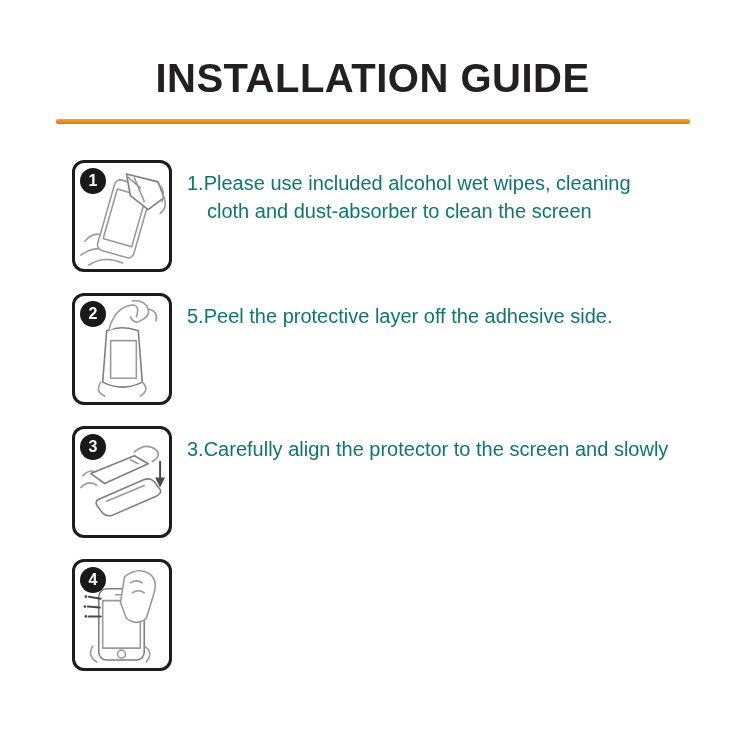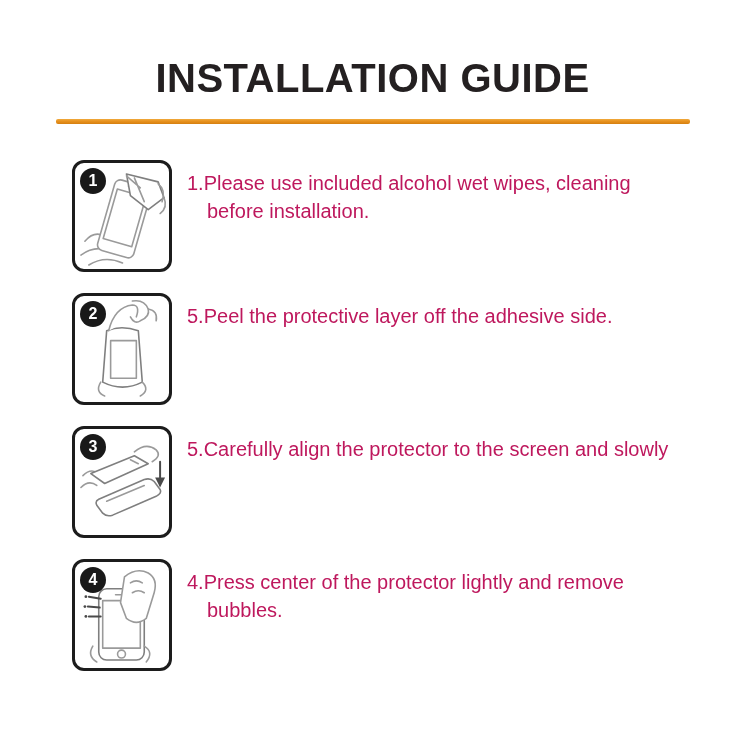--- a/index.html
+++ b/index.html
@@ -86,21 +86,21 @@
   }
   .illus-box svg .solidwhite { fill: #ffffff; }
   .illus-box svg .dark { stroke: #7f7f7f; }
   .illus-box svg .arrow { stroke: #4a4a4a; stroke-width: 2; }
   .illus-box svg .arrowfill { fill: #4a4a4a; stroke: none; }
   .step-text {
     margin-left: 15px;
     padding-top: 9px;
     font-size: 20px;
     line-height: 28px;
-    color: #be185d;
+    color: #0f766e;
   }
   .step-text div:not(:first-child) { padding-left: 20px; }
 </style>
 </head>
 <body>
 
 <div class="page">
 
   <div class="title">INSTALLATION GUIDE</div>
   <div class="divider"></div>
@@ -121,21 +121,21 @@
           </g>
 
           <path d="M52 10 L84 18 L90 34 L74 46 L56 32 Z" class="solidwhite dark"></path>
           <path d="M60 14 L70 38 M52 12 L66 24"></path>
 
           <path d="M84 20 Q92 26 88 38 M90 34 Q94 44 86 50"></path>
         </svg>
       </div>
       <div class="step-text">
           <div>1.Please use included alcohol wet wipes, cleaning</div>
-          <div>before installation.</div>
+          <div>cloth and dust-absorber to clean the screen</div>
         </div>
     </div>
 
     <div class="step">
       <div class="illus-box">
         <div class="badge">2</div>
         <svg viewBox="0 0 95 105" aria-label="peel-protective-layer">
 
           <path d="M32 34 Q47 28 64 34 L68 86 Q48 96 28 86 Z" class="solidwhite dark"></path>
           <rect x="36" y="44" width="26" height="38"></rect>
@@ -166,21 +166,21 @@
           <path d="M60 22 Q72 12 82 20 Q88 26 78 32"></path>
 
           <path d="M24 70 L70 50 Q76 48 80 52 L86 60 Q88 64 82 67 L38 86 Q32 88 28 84 L22 76 Q20 72 24 70 Z" class="solidwhite dark"></path>
           <path d="M32 72 L70 56"></path>
 
           <line x1="86" y1="32" x2="86" y2="52" class="arrow"></line>
           <path d="M81 48 L86 58 L91 48 Z" class="arrowfill"></path>
         </svg>
       </div>
       <div class="step-text">
-          <div>5.Carefully align the protector to  the screen and slowly</div>
+          <div>3.Carefully align the protector to  the screen and slowly</div>
         </div>
     </div>
 
     <div class="step">
       <div class="illus-box">
         <div class="badge">4</div>
         <svg viewBox="0 0 95 105" aria-label="press-center-remove-bubbles">
 
           <rect x="24" y="26" width="46" height="72" rx="8" class="solidwhite dark"></rect>
           <rect x="28" y="38" width="38" height="48"></rect>
@@ -193,20 +193,16 @@
           <circle cx="11" cy="34" r="1.4" class="arrowfill"></circle>
           <line x1="14" y1="34" x2="26" y2="36" class="arrow"></line>
           <circle cx="10" cy="44" r="1.4" class="arrowfill"></circle>
           <line x1="13" y1="44" x2="25" y2="45" class="arrow"></line>
           <circle cx="11" cy="54" r="1.4" class="arrowfill"></circle>
           <line x1="14" y1="54" x2="26" y2="54" class="arrow"></line>
 
           <path d="M18 84 Q12 94 22 100 M70 84 Q80 90 72 100"></path>
         </svg>
       </div>
-      <div class="step-text">
-          <div>4.Press center of the protector lightly and remove</div>
-          <div>bubbles.</div>
-        </div>
     </div>
 
   </div>
 </div>
 
 </body></html>

